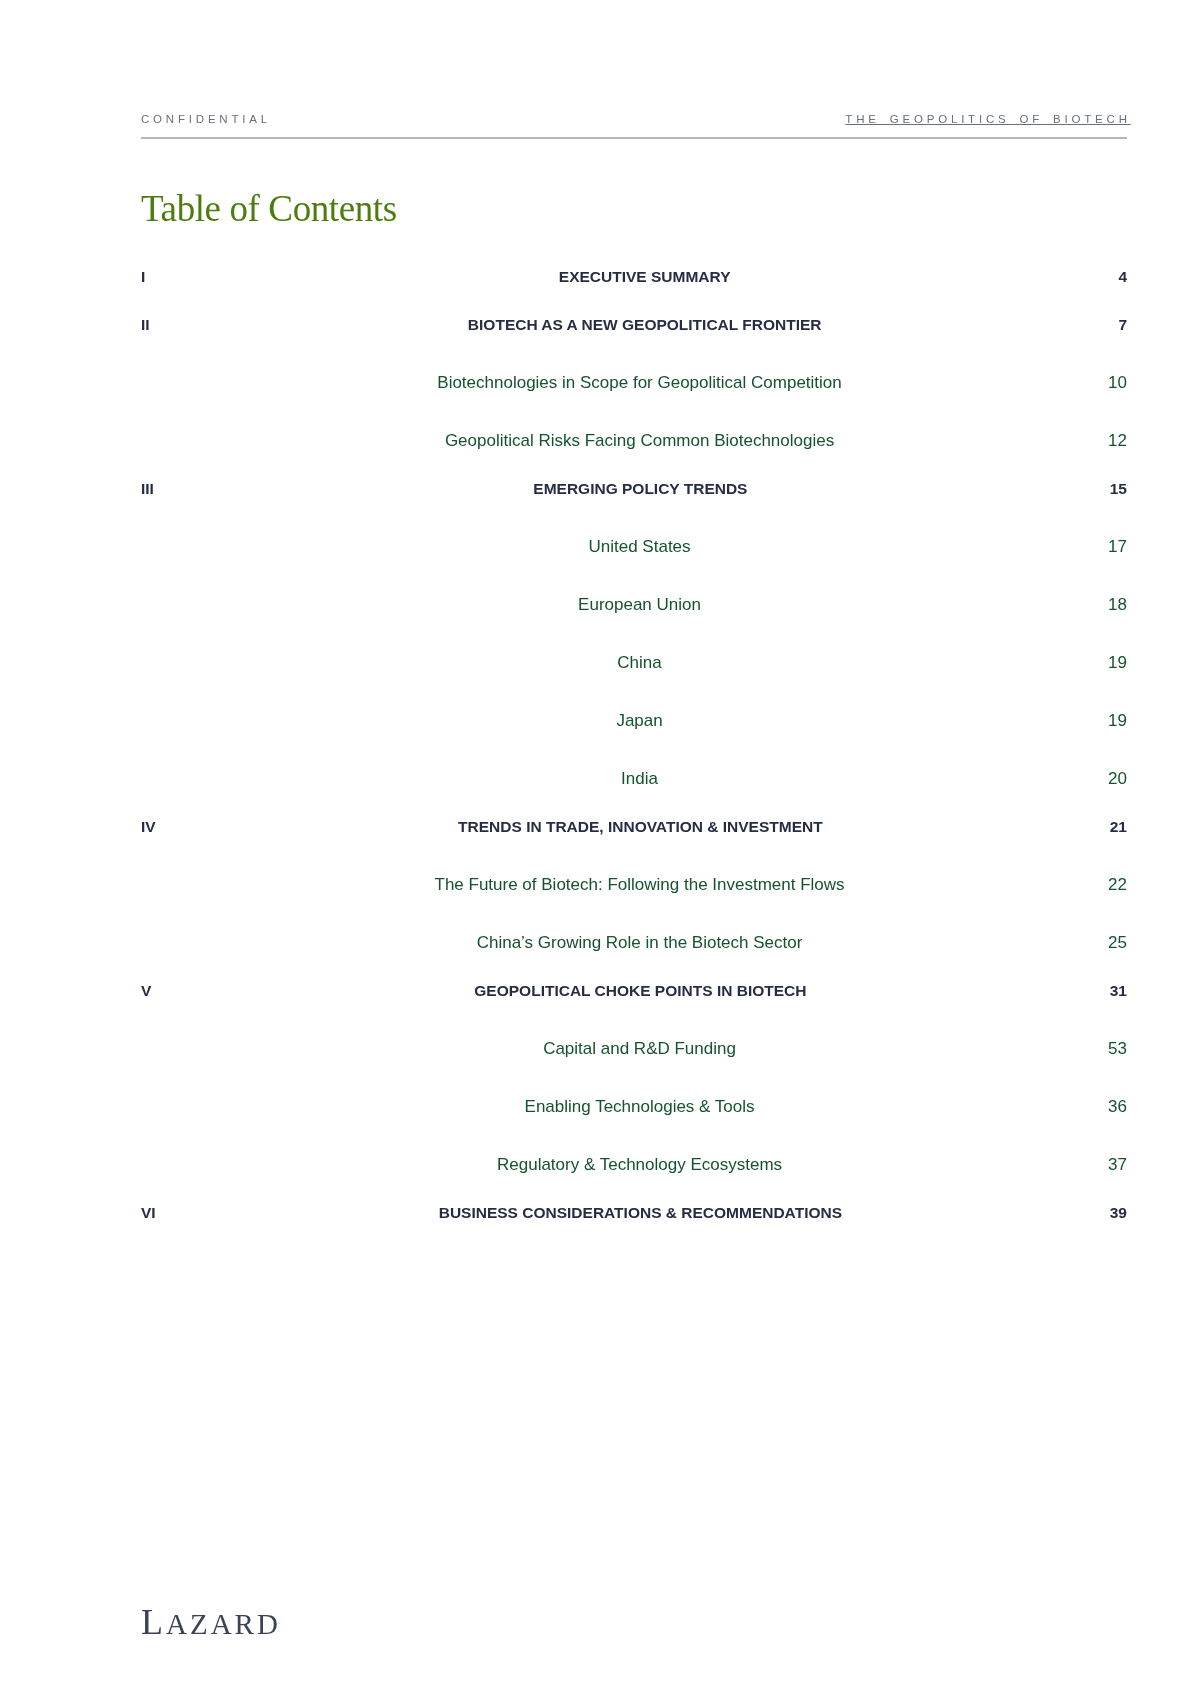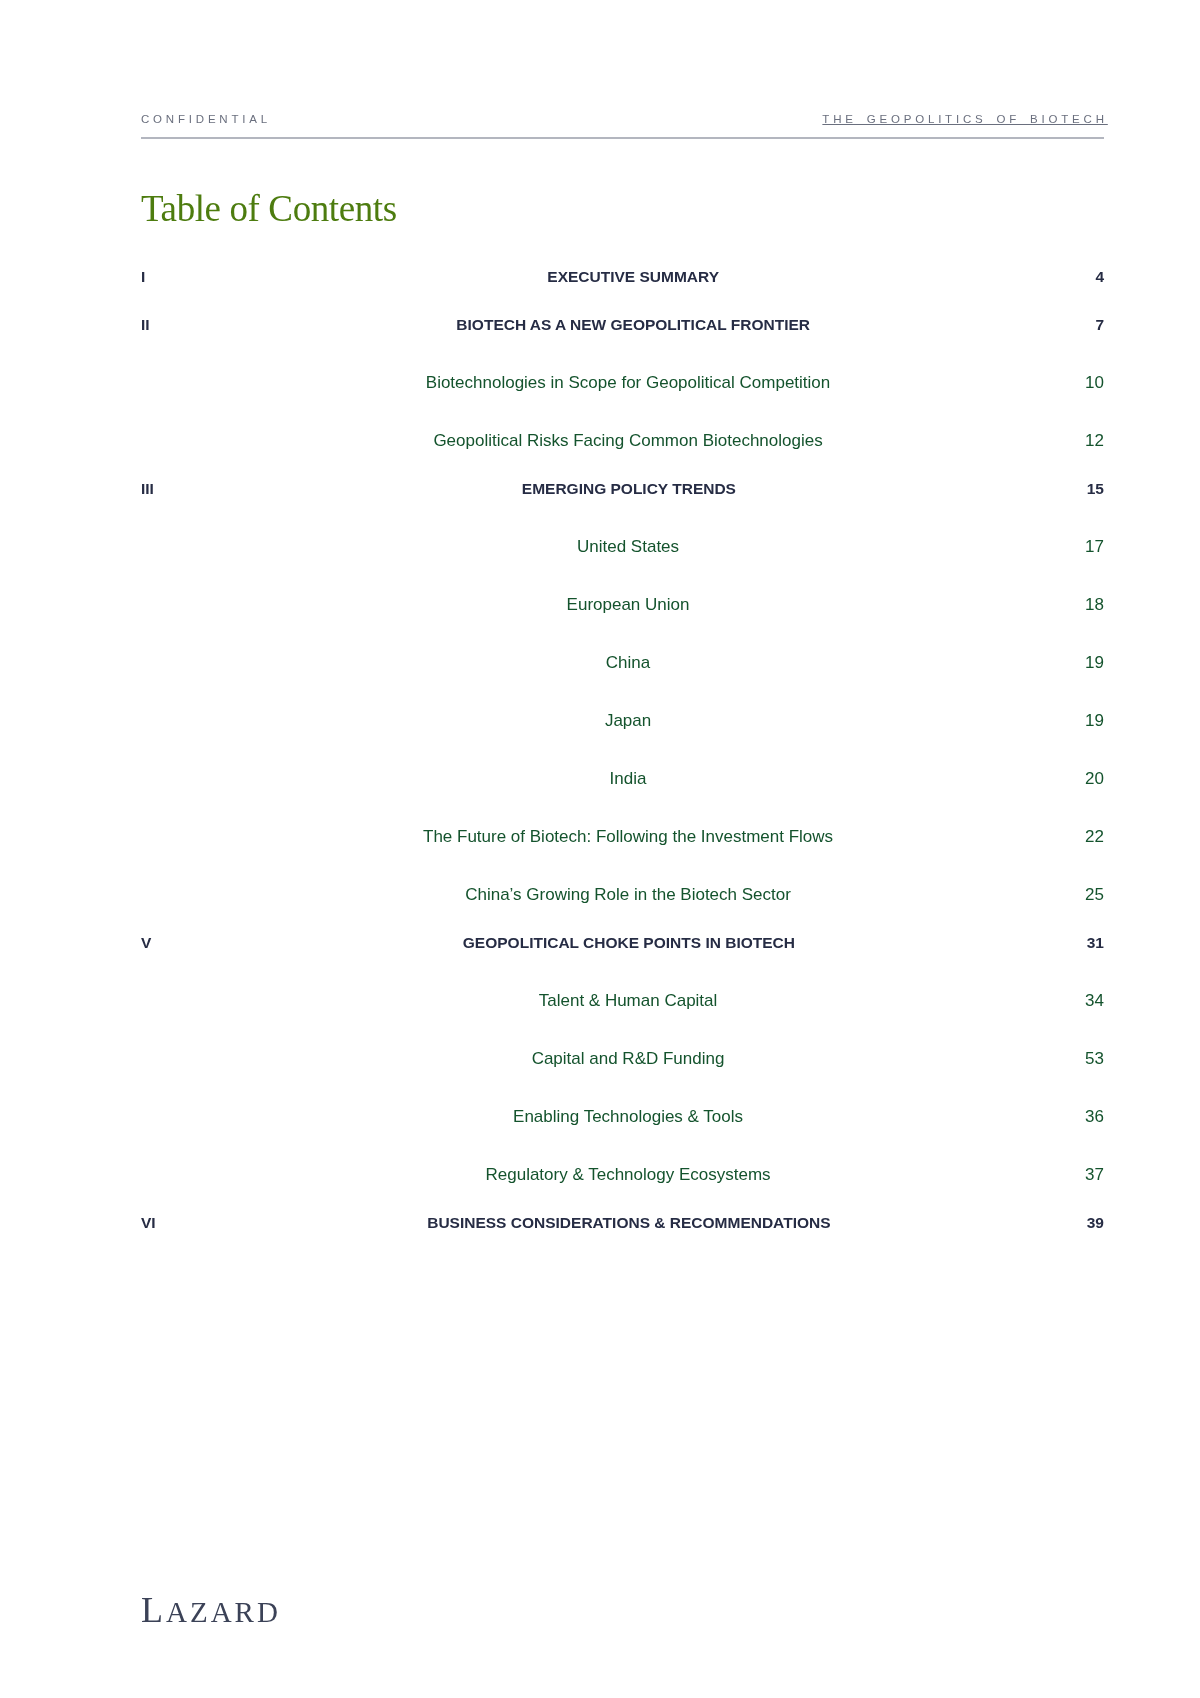--- a/index.html
+++ b/index.html
@@ -5,21 +5,21 @@
   * { margin: 0; padding: 0; box-sizing: border-box; }
   html, body {
     width: 1200px; height: 1698px;
     background: #ffffff;
     font-family: "Liberation Sans", sans-serif;
     overflow: hidden;
   }
   .page {
     position: relative;
     width: 1200px; height: 1698px;
-    padding: 112px 96px 0 141px;
+    padding: 112px 73px 0 141px;
   }
   
   .running-header {
     display: flex;
     justify-content: space-between;
     align-items: baseline;
     font-size: 11.5px;
     letter-spacing: 3.8px;
     color: #6a6f7e;
     line-height: 14px;
@@ -66,21 +66,21 @@
     flex: 0 0 50px;
     font-weight: bold;
     color: #262c44;
   }
   .toc-label { flex: 1 1 auto; padding-right: 20px; text-align: center; }
   .toc-page { flex: 0 0 auto; text-align: right; }
   
   .brand {
     position: absolute;
     left: 141px;
-    bottom: 68px;
+    bottom: 56px;
     font-family: "Liberation Serif", "DejaVu Serif", serif;
     font-size: 29px;
     letter-spacing: 3px;
     color: #3b4257;
     line-height: 36px;
   }
   .brand::first-letter { font-size: 36px; }
 </style>
 </head>
 <body>
@@ -140,39 +140,39 @@
       <div class="toc-row sub">
       <span class="toc-numeral"></span>
       <span class="toc-label">Japan</span>
       <span class="toc-page">19</span>
     </div>
       <div class="toc-row sub">
       <span class="toc-numeral"></span>
       <span class="toc-label">India</span>
       <span class="toc-page">20</span>
     </div>
+      <div class="toc-row section">
+      <span class="toc-numeral">IV</span>
+      <span class="toc-label">TRENDS IN TRADE, INNOVATION &amp; INVESTMENT</span>
+      <span class="toc-page">21</span>
+    </div>
       <div class="toc-row sub">
       <span class="toc-numeral"></span>
       <span class="toc-label">The Future of Biotech: Following the Investment Flows</span>
       <span class="toc-page">22</span>
     </div>
       <div class="toc-row sub">
       <span class="toc-numeral"></span>
       <span class="toc-label">China’s Growing Role in the Biotech Sector</span>
       <span class="toc-page">25</span>
     </div>
       <div class="toc-row section">
       <span class="toc-numeral">V</span>
       <span class="toc-label">GEOPOLITICAL CHOKE POINTS IN BIOTECH</span>
       <span class="toc-page">31</span>
-    </div>
-      <div class="toc-row sub">
-      <span class="toc-numeral"></span>
-      <span class="toc-label">Talent &amp; Human Capital</span>
-      <span class="toc-page">34</span>
     </div>
       <div class="toc-row sub">
       <span class="toc-numeral"></span>
       <span class="toc-label">Capital and R&amp;D Funding</span>
       <span class="toc-page">53</span>
     </div>
       <div class="toc-row sub">
       <span class="toc-numeral"></span>
       <span class="toc-label">Enabling Technologies &amp; Tools</span>
       <span class="toc-page">36</span>

